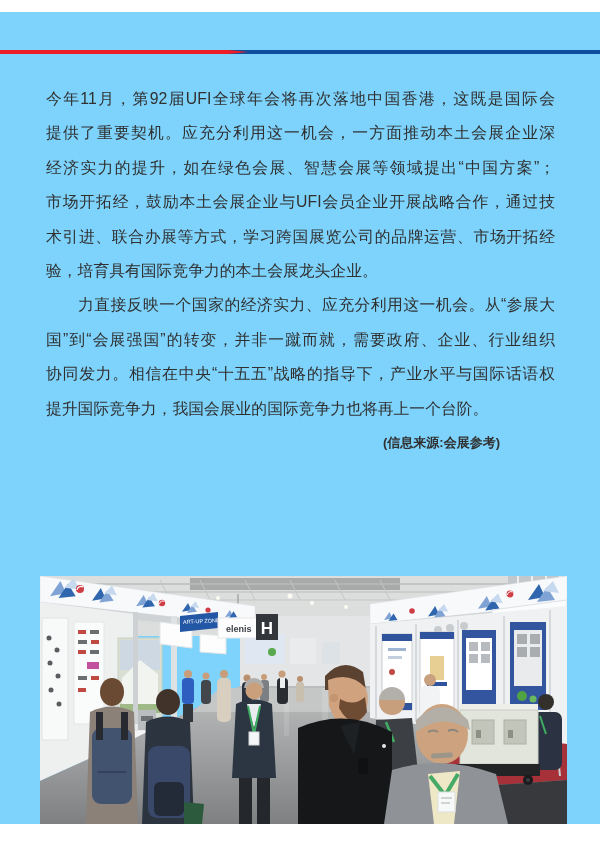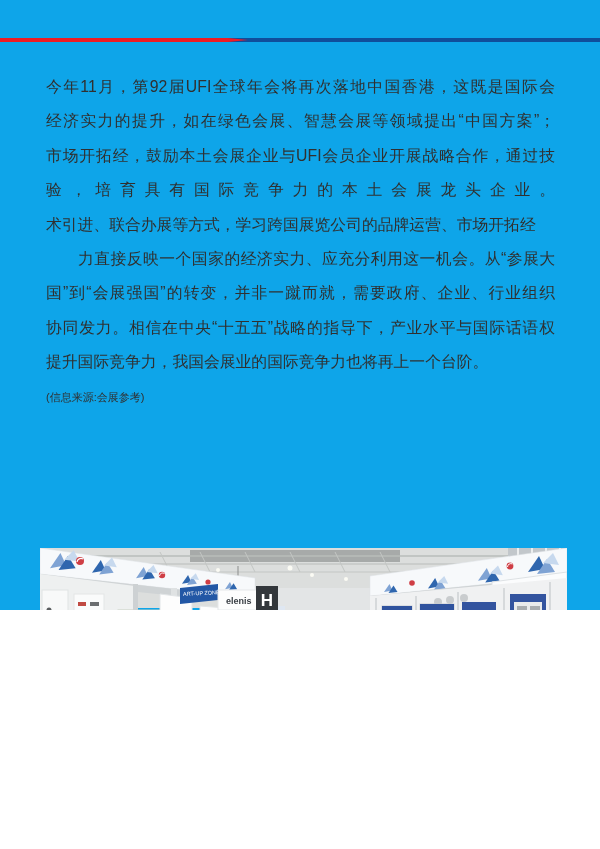--- a/index.html
+++ b/index.html
@@ -1,58 +1,59 @@
 <!DOCTYPE html>
 <html><head>
 <meta charset="utf-8">
 <style>
   html,body { margin:0; padding:0; background:#ffffff; }
   .page {
-    position:relative; width:600px; height:610px; margin:0 auto;
-    background:#0ea5e9; overflow:hidden;
+    position:relative; width:600px; height:812px; margin:12px auto;
+    background:#7dd3fc; overflow:hidden;
     font-family:"Liberation Sans","DejaVu Sans",sans-serif;
   }
   
   .topline { position:absolute; left:0; top:38px; width:600px; height:4px; }
   .topline .blue-seg { position:absolute; left:222px; right:0; top:0; bottom:0; background:#0f4e9c; }
   .topline .red-seg  { position:absolute; left:0; width:248px; top:0; bottom:0; background:#ee1c25;
     clip-path:polygon(0 0, 228px 0, 248px 50%, 228px 100%, 0 100%); }
 
   
   .article { position:absolute; left:46px; top:70px; width:509px; color:#303030; }
   .para { font-size:15.8px; line-height:34.4px; letter-spacing:0; }
   .ln { height:34.4px; overflow:hidden; white-space:nowrap;
         text-align:justify; text-align-last:justify; }
   .p1 .ln:last-child { text-align-last:left; }
   .p2 .ln:last-child { text-align-last:left; }
   .p2 .ln:first-child { text-indent:32px; }
-  .source-line { font-size:11px; line-height:34.4px; height:34.4px;
-        padding-right:55px; color:#303030; }
+  .source-line { font-size:13px; line-height:34.4px; height:34.4px;
+        text-align:right; padding-right:55px; color:#303030;font-weight:bold; }
 
   
-  .photo { position:absolute; left:40px; top:548px; width:527px; height:248px; overflow:hidden; }
+  .photo { position:absolute; left:40px; top:564px; width:527px; height:248px; overflow:hidden; }
   .photo svg { display:block; }
 </style>
 </head>
 <body>
 
 <div class="page">
 
   <div class="topline">
     <div class="blue-seg"></div>
     <div class="red-seg"></div>
   </div>
 
   <div class="article">
     <div class="para p1">
         <div class="ln">今年11月，第92届UFI全球年会将再次落地中国香港，这既是国际会</div>
+        <div class="ln">提供了重要契机。应充分利用这一机会，一方面推动本土会展企业深</div>
         <div class="ln">经济实力的提升，如在绿色会展、智慧会展等领域提出“中国方案”；</div>
         <div class="ln">市场开拓经，鼓励本土会展企业与UFI会员企业开展战略合作，通过技</div>
+        <div class="ln">术引进、联合办展等方式，学习跨国展览公司的品牌运营、市场开拓经</div>
         <div class="ln">验，培育具有国际竞争力的本土会展龙头企业。</div>
-        <div class="ln">术引进、联合办展等方式，学习跨国展览公司的品牌运营、市场开拓经</div>
       </div>
     <div class="para p2">
         <div class="ln">力直接反映一个国家的经济实力、应充分利用这一机会。从“参展大</div>
         <div class="ln">国”到“会展强国”的转变，并非一蹴而就，需要政府、企业、行业组织</div>
         <div class="ln">协同发力。相信在中央“十五五”战略的指导下，产业水平与国际话语权</div>
         <div class="ln">提升国际竞争力，我国会展业的国际竞争力也将再上一个台阶。</div>
       </div>
     <div class="source-line">(信息来源:会展参考)</div>
   </div>
 

